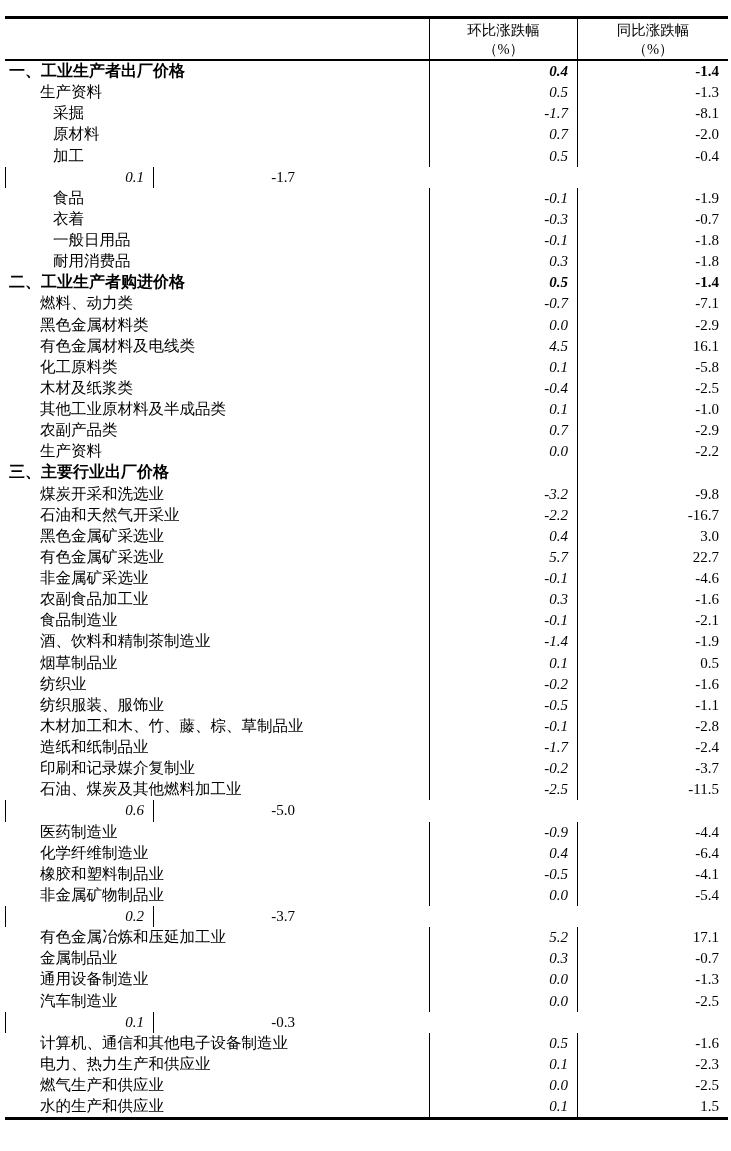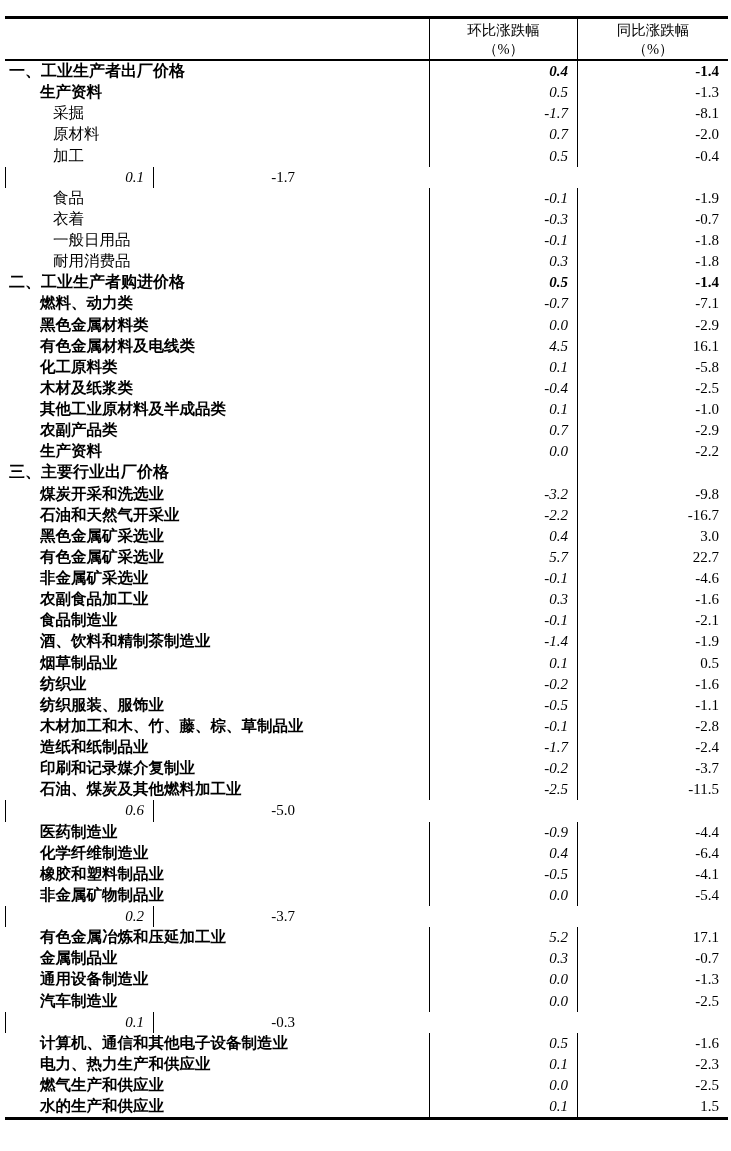--- a/index.html
+++ b/index.html
@@ -67,21 +67,21 @@
     font-style: italic;
   }
   .cell.num2 {
     width: 151px;
     border-left: 1px solid #000;
     justify-content: flex-end;
     padding-right: 9px;
     font-size: 15px;
   }
   .lvl1 .cell.label { padding-left: 4px; font-weight: bold; font-size: 16px; }
-  .lvl2 .cell.label { padding-left: 35px; font-weight: bold; }
+  .lvl2 .cell.label { padding-left: 35px; }
   .lvl3 .cell.label { padding-left: 48px; }
   .bold-vals .cell.num1, .bold-vals .cell.num2 { font-weight: bold; }
 </style>
 </head>
 <body>
 
 <div class="page">
   <div class="tbl">
     <div class="header-row">
       <div class="hcell label-col"></div>

